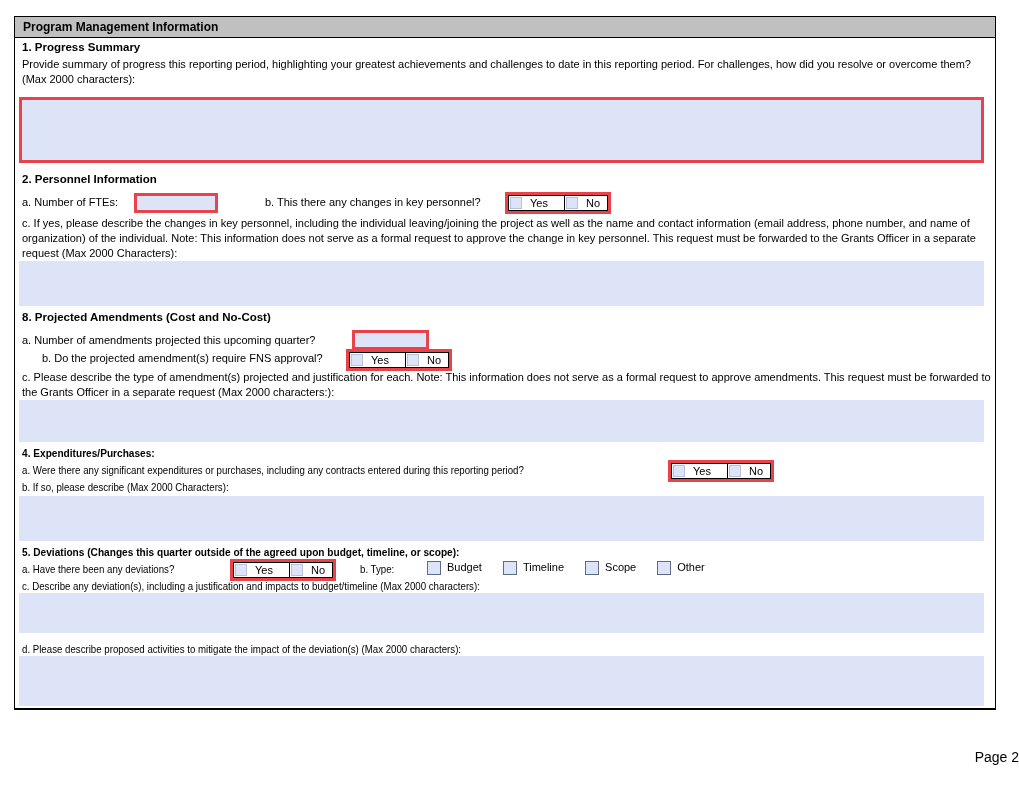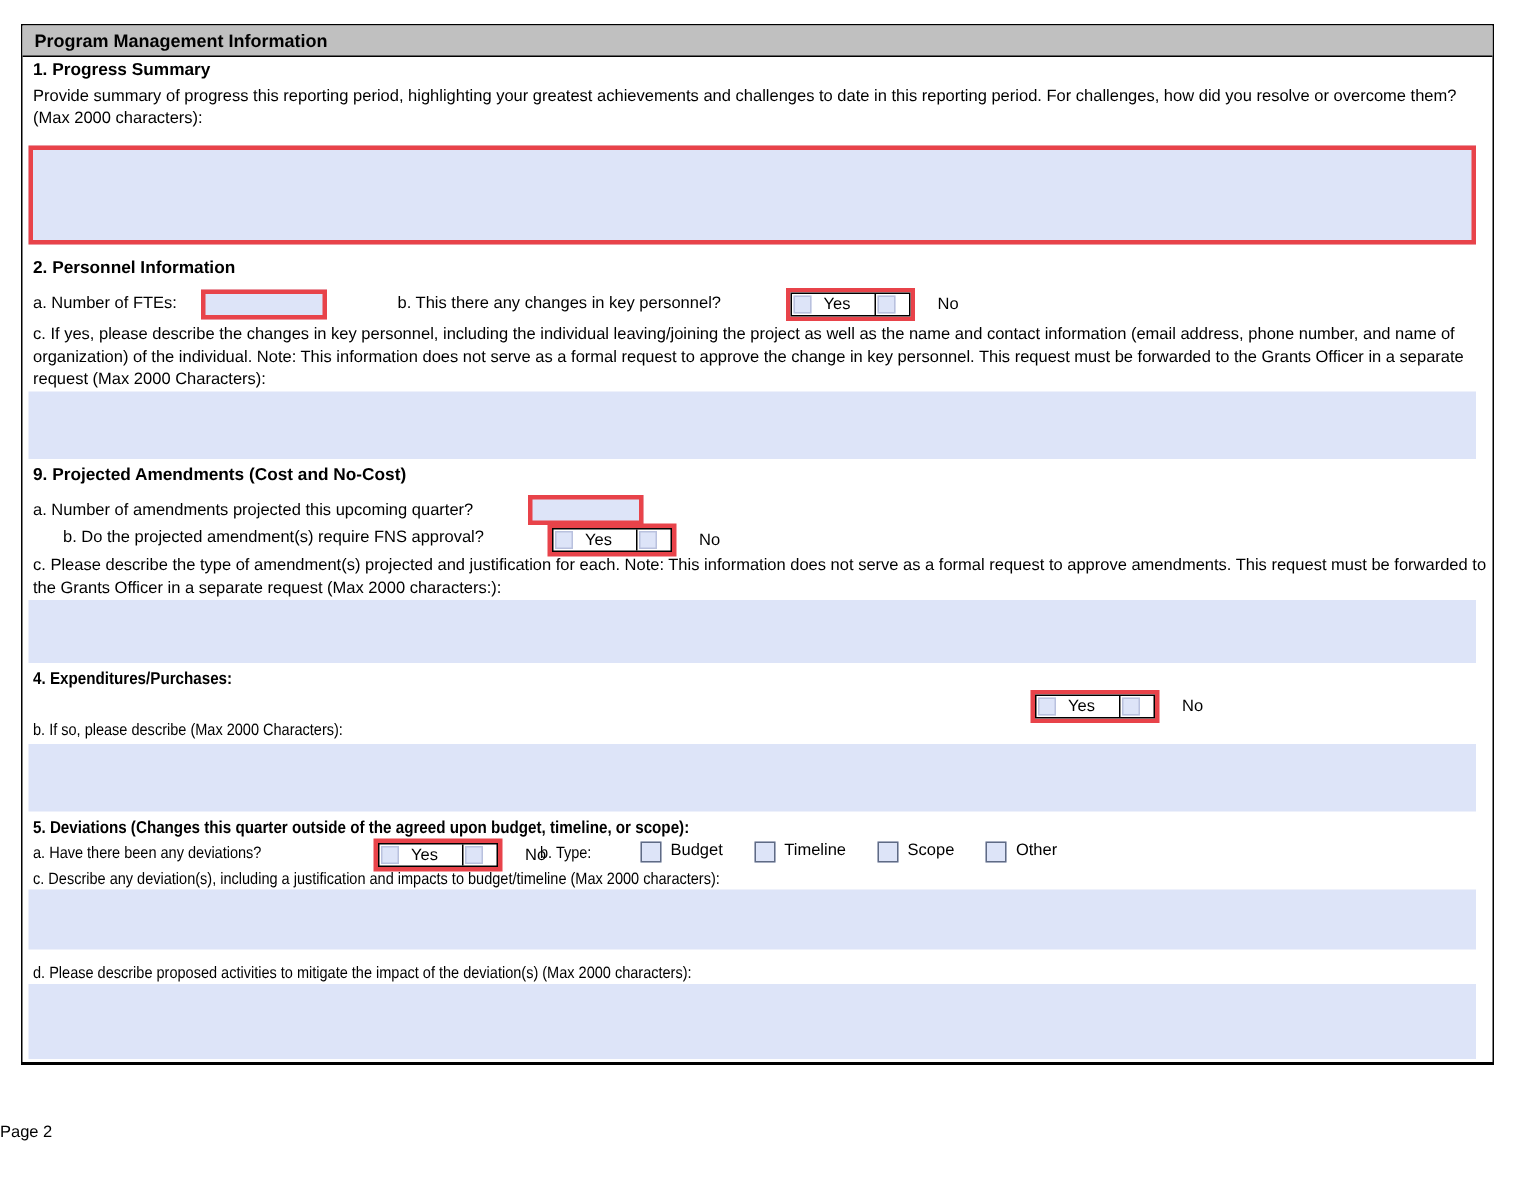--- a/index.html
+++ b/index.html
@@ -23,34 +23,34 @@
 
   .narrow { transform:scaleX(0.88); transform-origin:0 0; display:inline-block; }
   .narrow-para { width:1088px; transform:scaleX(0.88); transform-origin:0 0; line-height:14.5px; }
 
   .field { position:absolute; background:#dde4f8; }
   .field.red { border:3px solid #e8434a; }
   .txt-field { left:4px; width:965px; }
 
   .inp { position:absolute; background:#dde4f8; border:3px solid #e8434a; }
 
-  .yesno { position:absolute; border:3px solid #e8434a; background:#737373;margin-left:19px; }
+  .yesno { position:absolute; border:3px solid #e8434a; background:#737373; }
   .yesno-inner { display:flex; border:1px solid #000; background:#fff; }
   .yn-cell { display:flex; align-items:center; height:14px; padding-left:1px; cursor:default; }
   .yn-cell.yes { width:55px; }
-  .yn-cell.no  { width:23px; border-left:1px solid #000;gap:20px; }
+  .yn-cell.no  { width:43px; border-left:1px solid #000; }
   .yn-box { width:12px; height:12px; background:#dde4f8; border:1px solid #b9c1de; margin-right:8px; flex:0 0 auto; }
   .yn-label { font-size:11px; }
 
   .type-row { position:absolute; display:flex; align-items:center; }
   .type-opt { display:flex; align-items:flex-start; margin-right:21px; }
   .cb { width:14px; height:14px; background:#dde4f8; border:1px solid #5f6b85; margin-right:6px; flex:0 0 auto; }
   .cb-label { font-size:11px; }
 
-  #footer { position:absolute; left:0; top:749px; width:1019px; text-align:left; font-size:11px; }
+  #footer { position:absolute; left:0; top:749px; width:1019px; text-align:right; font-size:14px; }
 </style>
 </head>
 <body>
 
 <div id="page">
   <div id="form-table">
 
     <div class="hdr-row">
       <span class="title">Program Management Information</span>
     </div>
@@ -76,21 +76,21 @@
             <span class="yn-box"></span>
             <span class="yn-label">No</span>
           </div>
         </div>
       </div>
       <div class="para" style="top:47px;"><span class="narrow-para">c. If yes, please describe the changes in key personnel, including the individual leaving/joining the project as well as the name and contact information (email address, phone number, and name of organization) of the individual. Note: This information does not serve as a formal request to approve the change in key personnel. This request must be forwarded to the Grants Officer in a separate request (Max 2000 Characters):</span></div>
       <div class="field txt-field" style="top:92px; height:45px;"></div>
     </div>
 
     <div class="section sec-border" style="top:290px; height:137px;">
-      <div class="sec-heading" style="top:4px;">9. Projected Amendments (Cost and No-Cost)</div>
+      <div class="sec-heading" style="top:4px;">8. Projected Amendments (Cost and No-Cost)</div>
       <div class="lbl" style="left:7px; top:27px;">a. Number of amendments projected this upcoming quarter?</div>
       <div class="inp" style="left:337px; top:23px; width:77px; height:20px;"></div>
       <div class="lbl" style="left:7px; top:45px;padding-left:20px;">b. Do the projected amendment(s) require FNS approval?</div>
       <div class="yesno" style="left:331px; top:42px;">
         <div class="yesno-inner">
           <div class="yn-cell yes">
             <span class="yn-box"></span>
             <span class="yn-label">Yes</span>
           </div>
           <div class="yn-cell no">
@@ -98,20 +98,21 @@
             <span class="yn-label">No</span>
           </div>
         </div>
       </div>
       <div class="para" style="top:63px;"><span class="narrow-para">c. Please describe the type of amendment(s) projected and justification for each. Note: This information does not serve as a formal request to approve amendments. This request must be forwarded to the Grants Officer in a separate request (Max 2000 characters:):</span></div>
       <div class="field txt-field" style="top:93px; height:42px;"></div>
     </div>
 
     <div class="section sec-border" style="top:427px; height:100px;">
       <div class="sec-heading" style="top:3px;"><span class="narrow">4. Expenditures/Purchases:</span></div>
+      <div class="lbl" style="left:7px; top:20px;"><span class="narrow">a. Were there any significant expenditures or purchases, including any contracts entered during this reporting period?</span></div>
       <div class="yesno" style="left:653px; top:16px;">
         <div class="yesno-inner">
           <div class="yn-cell yes">
             <span class="yn-box"></span>
             <span class="yn-label">Yes</span>
           </div>
           <div class="yn-cell no">
             <span class="yn-box"></span>
             <span class="yn-label">No</span>
           </div>

